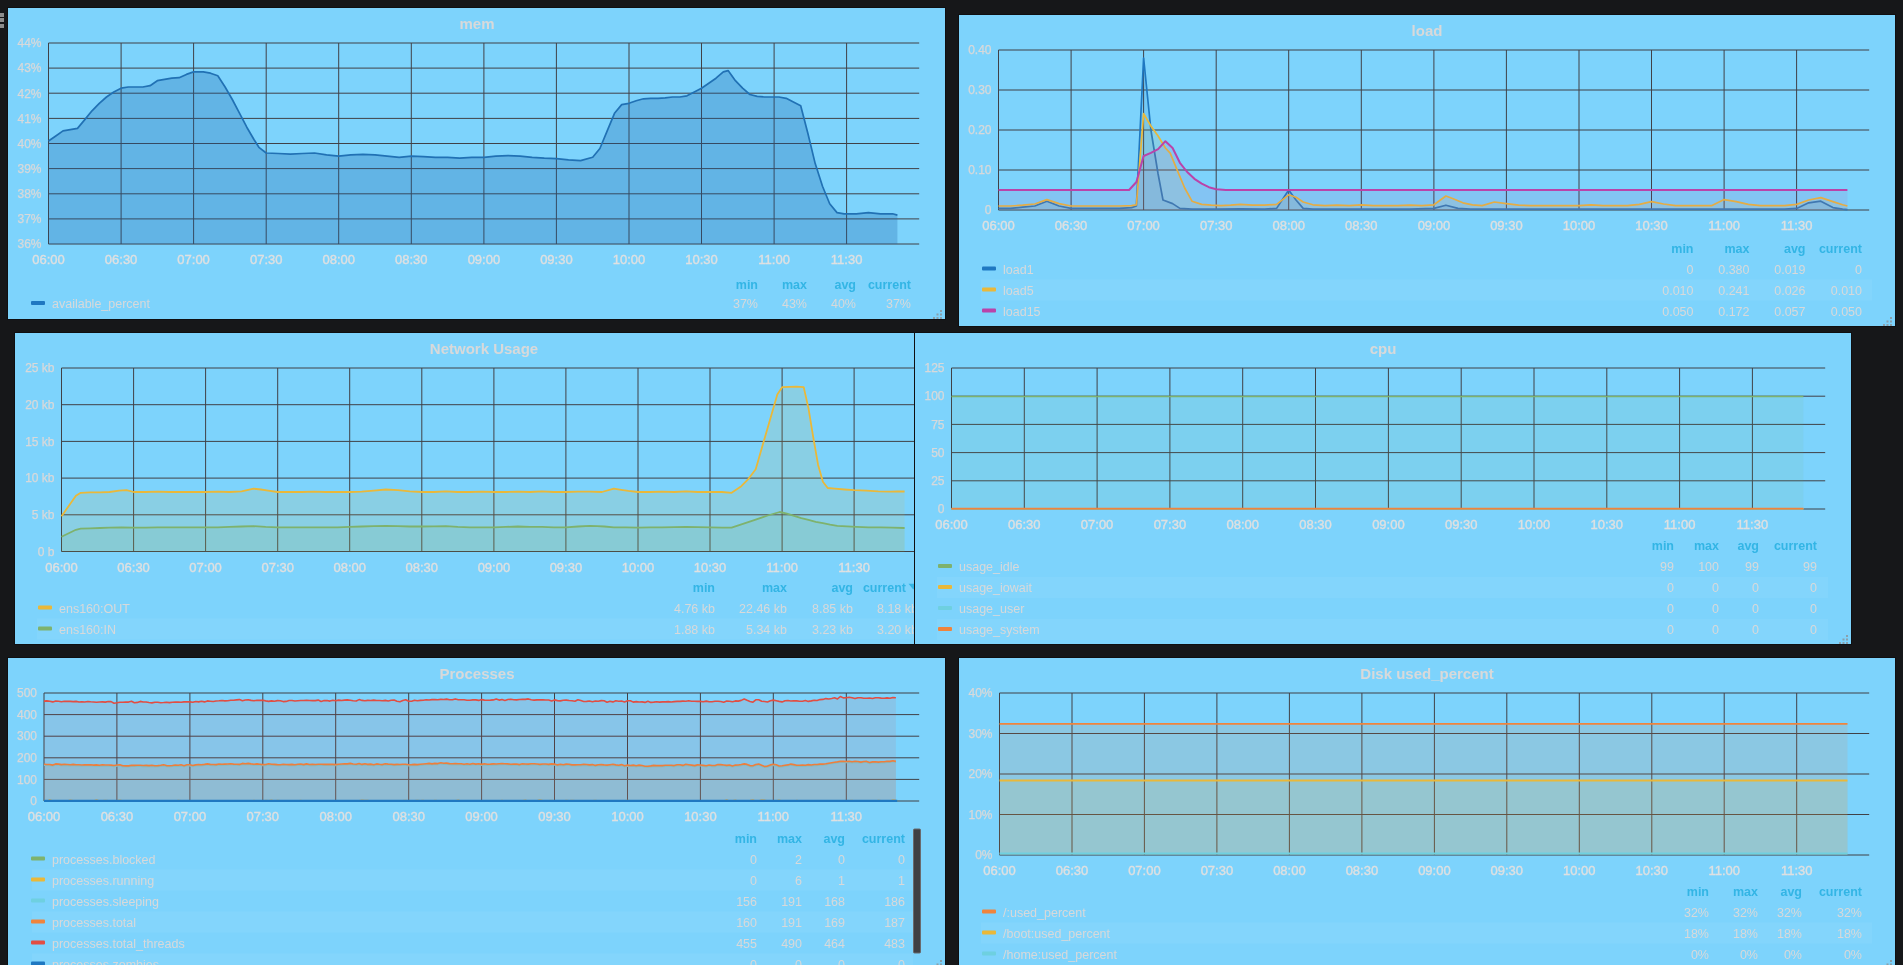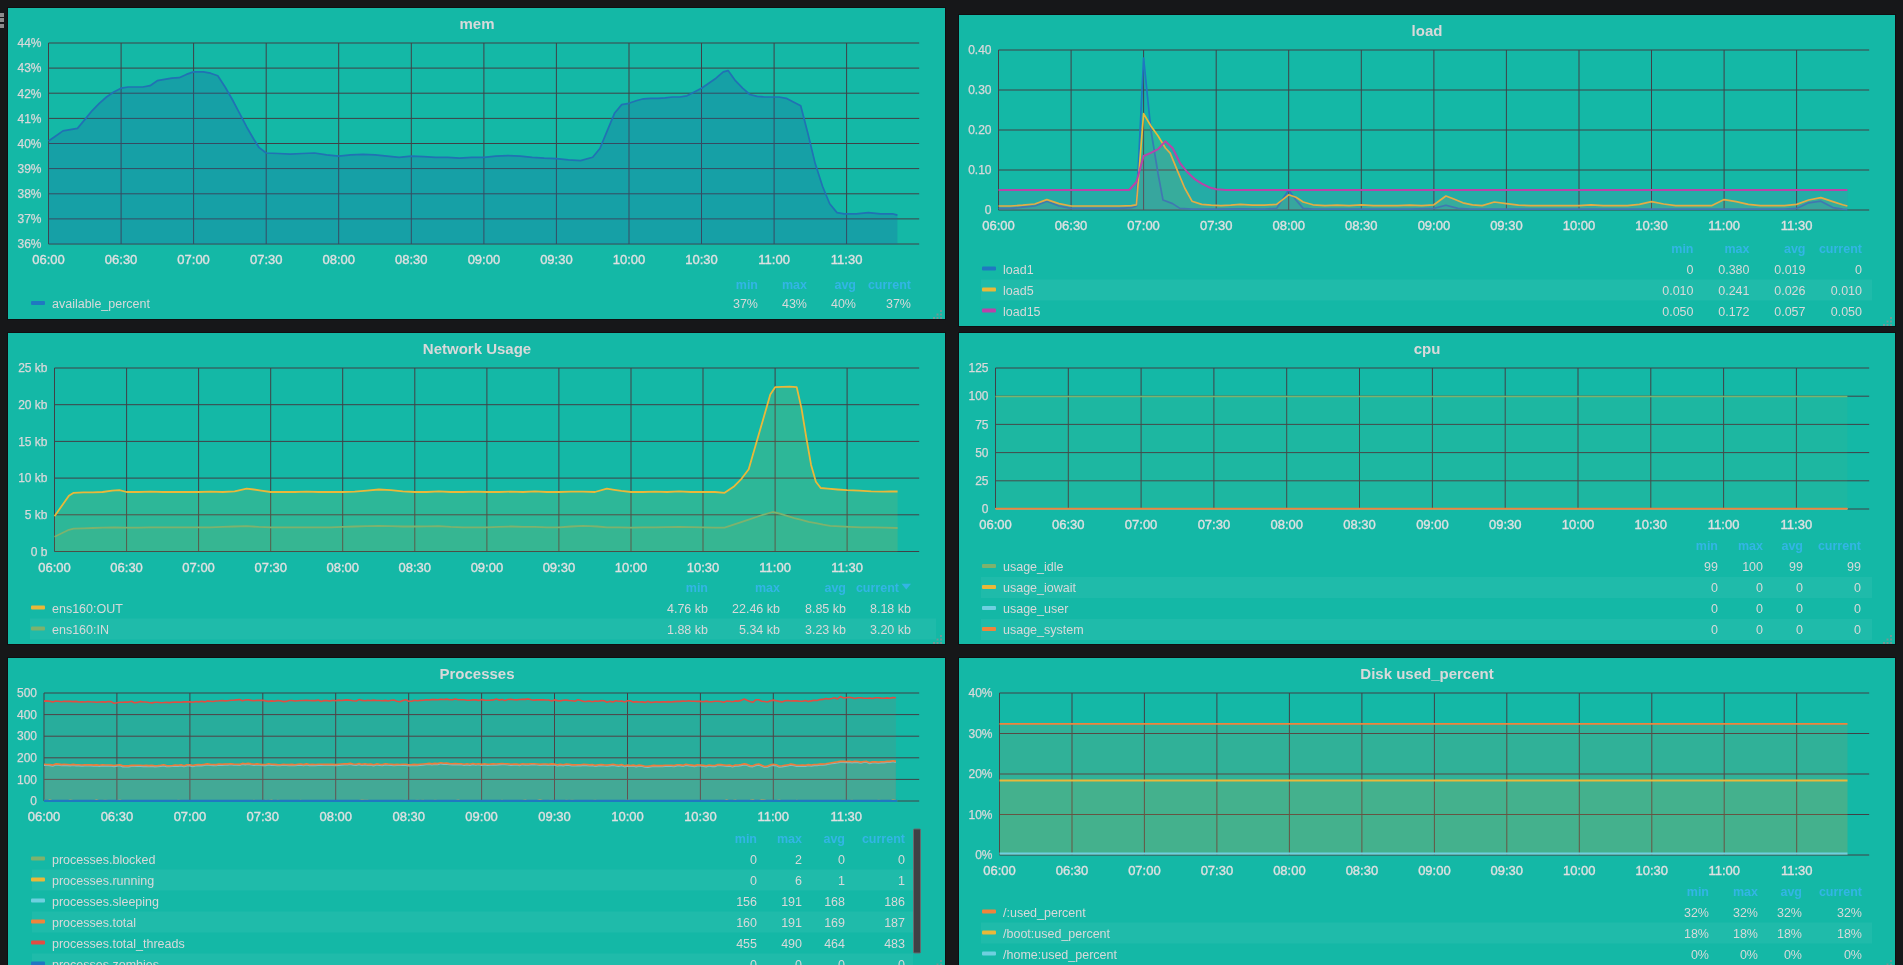--- a/index.html
+++ b/index.html
@@ -1,14 +1,14 @@
 <!DOCTYPE html>
 <html><head><meta charset="utf-8"><style>
 html,body{margin:0;padding:0;background:#161719;width:1903px;height:965px;overflow:hidden}
-.panel{position:absolute;background:#14b8a6}
+.panel{position:absolute;background:#7dd3fc}
 svg{display:block}
 </style></head><body>
 <div style="position:absolute;left:0;top:12.5px;width:4px;height:4px;background:#8c8c8c"></div>
 <div style="position:absolute;left:0;top:18px;width:4px;height:4px;background:#8c8c8c"></div>
 <div style="position:absolute;left:0;top:23.5px;width:4px;height:4px;background:#8c8c8c"></div>
 <div class="panel" style="left:7px;top:7px;width:939px;height:313px">
 <svg width="939" height="313" viewBox="0 0 939 313" font-family="Liberation Sans, sans-serif">
 <rect x="0.5" y="0.5" width="938" height="312" fill="none" stroke="#0f0f11" stroke-width="1"></rect>
 <defs>
         <clipPath id="clip7_7">
@@ -155,21 +155,21 @@
 <text x="847.5" y="301.5" text-anchor="end" font-size="12.5" fill="#d8d9da">0.057</text>
 <text x="904" y="301.5" text-anchor="end" font-size="12.5" fill="#d8d9da">0.050</text>
 <rect x="932.0" y="303.0" width="2" height="2" fill="#8f8f92" fill-opacity="0.75"></rect>
 <rect x="928.5" y="306.5" width="2" height="2" fill="#8f8f92" fill-opacity="0.75"></rect>
 <rect x="932.0" y="306.5" width="2" height="2" fill="#8f8f92" fill-opacity="0.75"></rect>
 <rect x="925.0" y="310.0" width="2" height="2" fill="#8f8f92" fill-opacity="0.75"></rect>
 <rect x="928.5" y="310.0" width="2" height="2" fill="#8f8f92" fill-opacity="0.75"></rect>
 <rect x="932.0" y="310.0" width="2" height="2" fill="#8f8f92" fill-opacity="0.75"></rect>
 </svg>
   </div>
-<div class="panel" style="left:7px;top:332px;width:939px;height:313px">
+<div class="panel" style="left:14px;top:332px;width:939px;height:313px">
 <svg width="939" height="313" viewBox="0 0 939 313" font-family="Liberation Sans, sans-serif">
 <rect x="0.5" y="0.5" width="938" height="312" fill="none" stroke="#0f0f11" stroke-width="1"></rect>
 <defs>
         <clipPath id="clip7_332">
           <rect x="46.5" y="28" width="866.7" height="192.5"></rect>
         </clipPath>
       </defs>
 <text x="470" y="22" text-anchor="middle" font-size="15" font-weight="bold" fill="#d8d9da">Network Usage</text>
 <line x1="47.5" y1="36.0" x2="912.2" y2="36.0" stroke="#404147" stroke-width="1"></line>
 <text x="40.5" y="40.2" text-anchor="end" font-size="12" fill="#d8d9da" stroke="#d8d9da" stroke-width="0.25">25 kb</text>
@@ -232,21 +232,21 @@
 <text x="839" y="301.5" text-anchor="end" font-size="12.5" fill="#d8d9da">3.23 kb</text>
 <text x="904" y="301.5" text-anchor="end" font-size="12.5" fill="#d8d9da">3.20 kb</text>
 <rect x="933.0" y="303.0" width="2" height="2" fill="#8f8f92" fill-opacity="0.75"></rect>
 <rect x="929.5" y="306.5" width="2" height="2" fill="#8f8f92" fill-opacity="0.75"></rect>
 <rect x="933.0" y="306.5" width="2" height="2" fill="#8f8f92" fill-opacity="0.75"></rect>
 <rect x="926.0" y="310.0" width="2" height="2" fill="#8f8f92" fill-opacity="0.75"></rect>
 <rect x="929.5" y="310.0" width="2" height="2" fill="#8f8f92" fill-opacity="0.75"></rect>
 <rect x="933.0" y="310.0" width="2" height="2" fill="#8f8f92" fill-opacity="0.75"></rect>
 </svg>
   </div>
-<div class="panel" style="left:958px;top:332px;width:938px;height:313px">
+<div class="panel" style="left:914px;top:332px;width:938px;height:313px">
 <svg width="938" height="313" viewBox="0 0 938 313" font-family="Liberation Sans, sans-serif">
 <rect x="0.5" y="0.5" width="937" height="312" fill="none" stroke="#0f0f11" stroke-width="1"></rect>
 <defs>
         <clipPath id="clip958_332">
           <rect x="36.5" y="28" width="875.7" height="150"></rect>
         </clipPath>
       </defs>
 <text x="469" y="22" text-anchor="middle" font-size="15" font-weight="bold" fill="#d8d9da">cpu</text>
 <line x1="37.5" y1="36.0" x2="911.2" y2="36.0" stroke="#404147" stroke-width="1"></line>
 <text x="30.5" y="40.2" text-anchor="end" font-size="12" fill="#d8d9da" stroke="#d8d9da" stroke-width="0.25">125</text>

